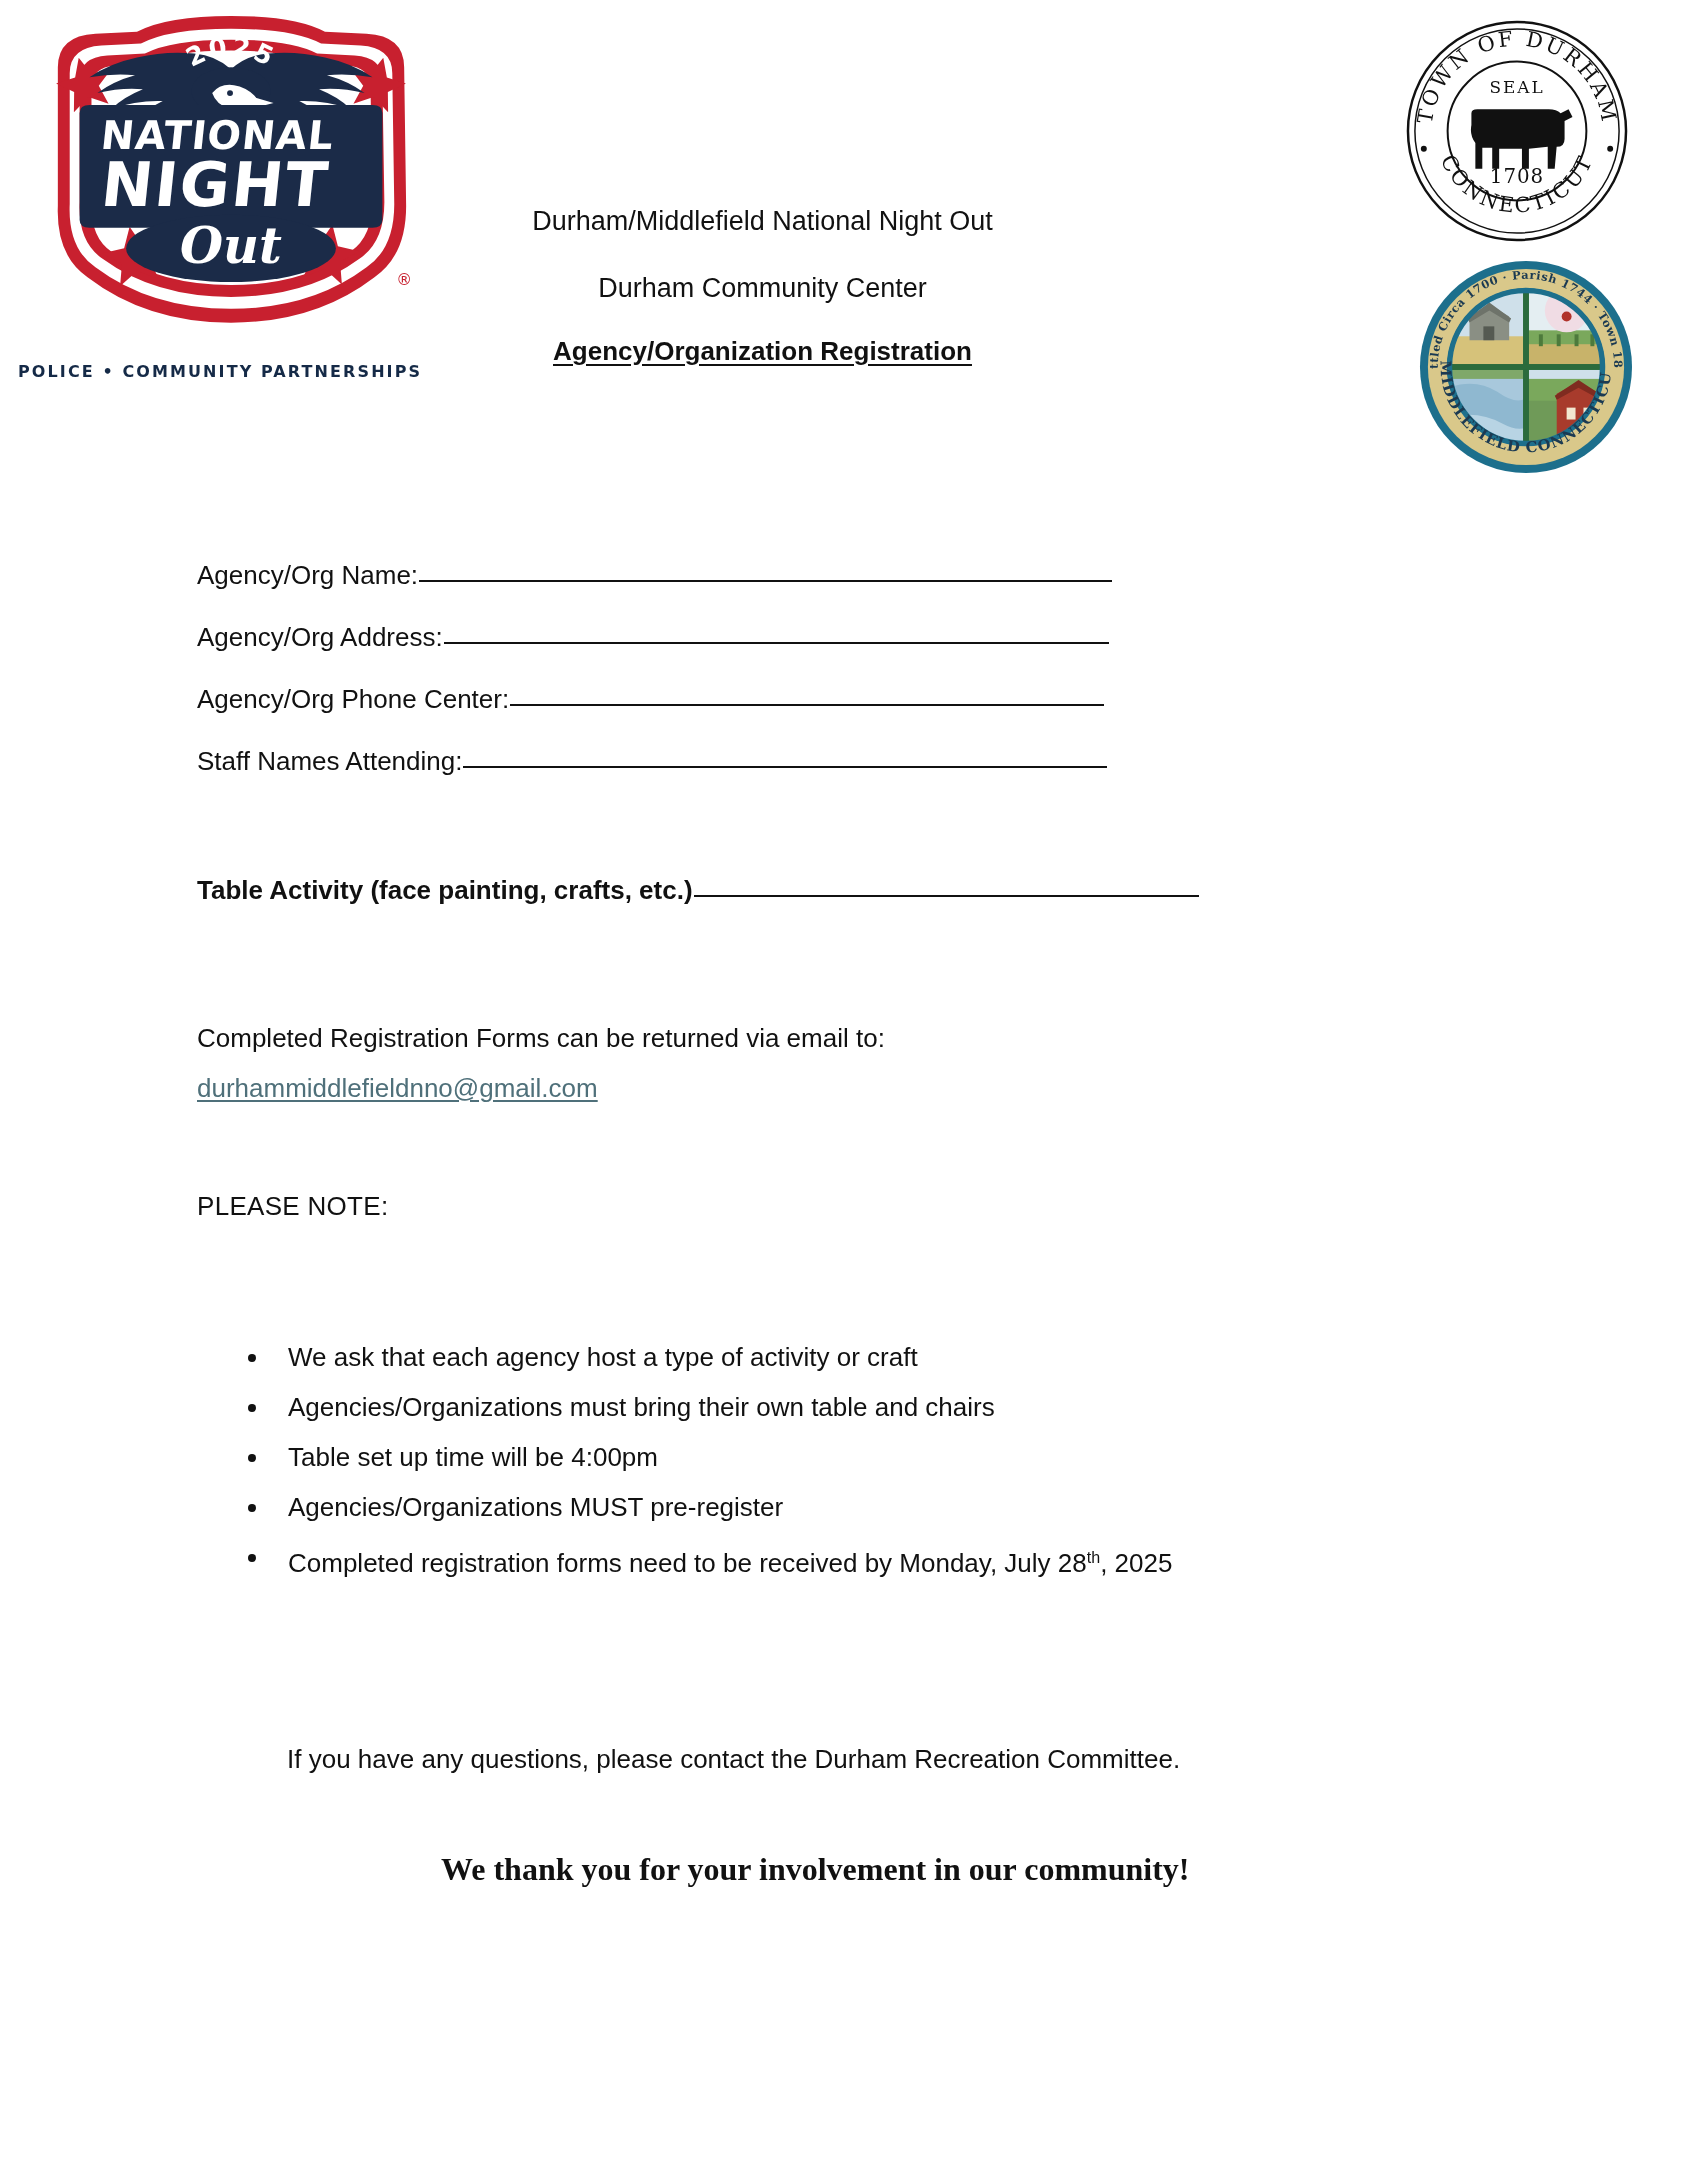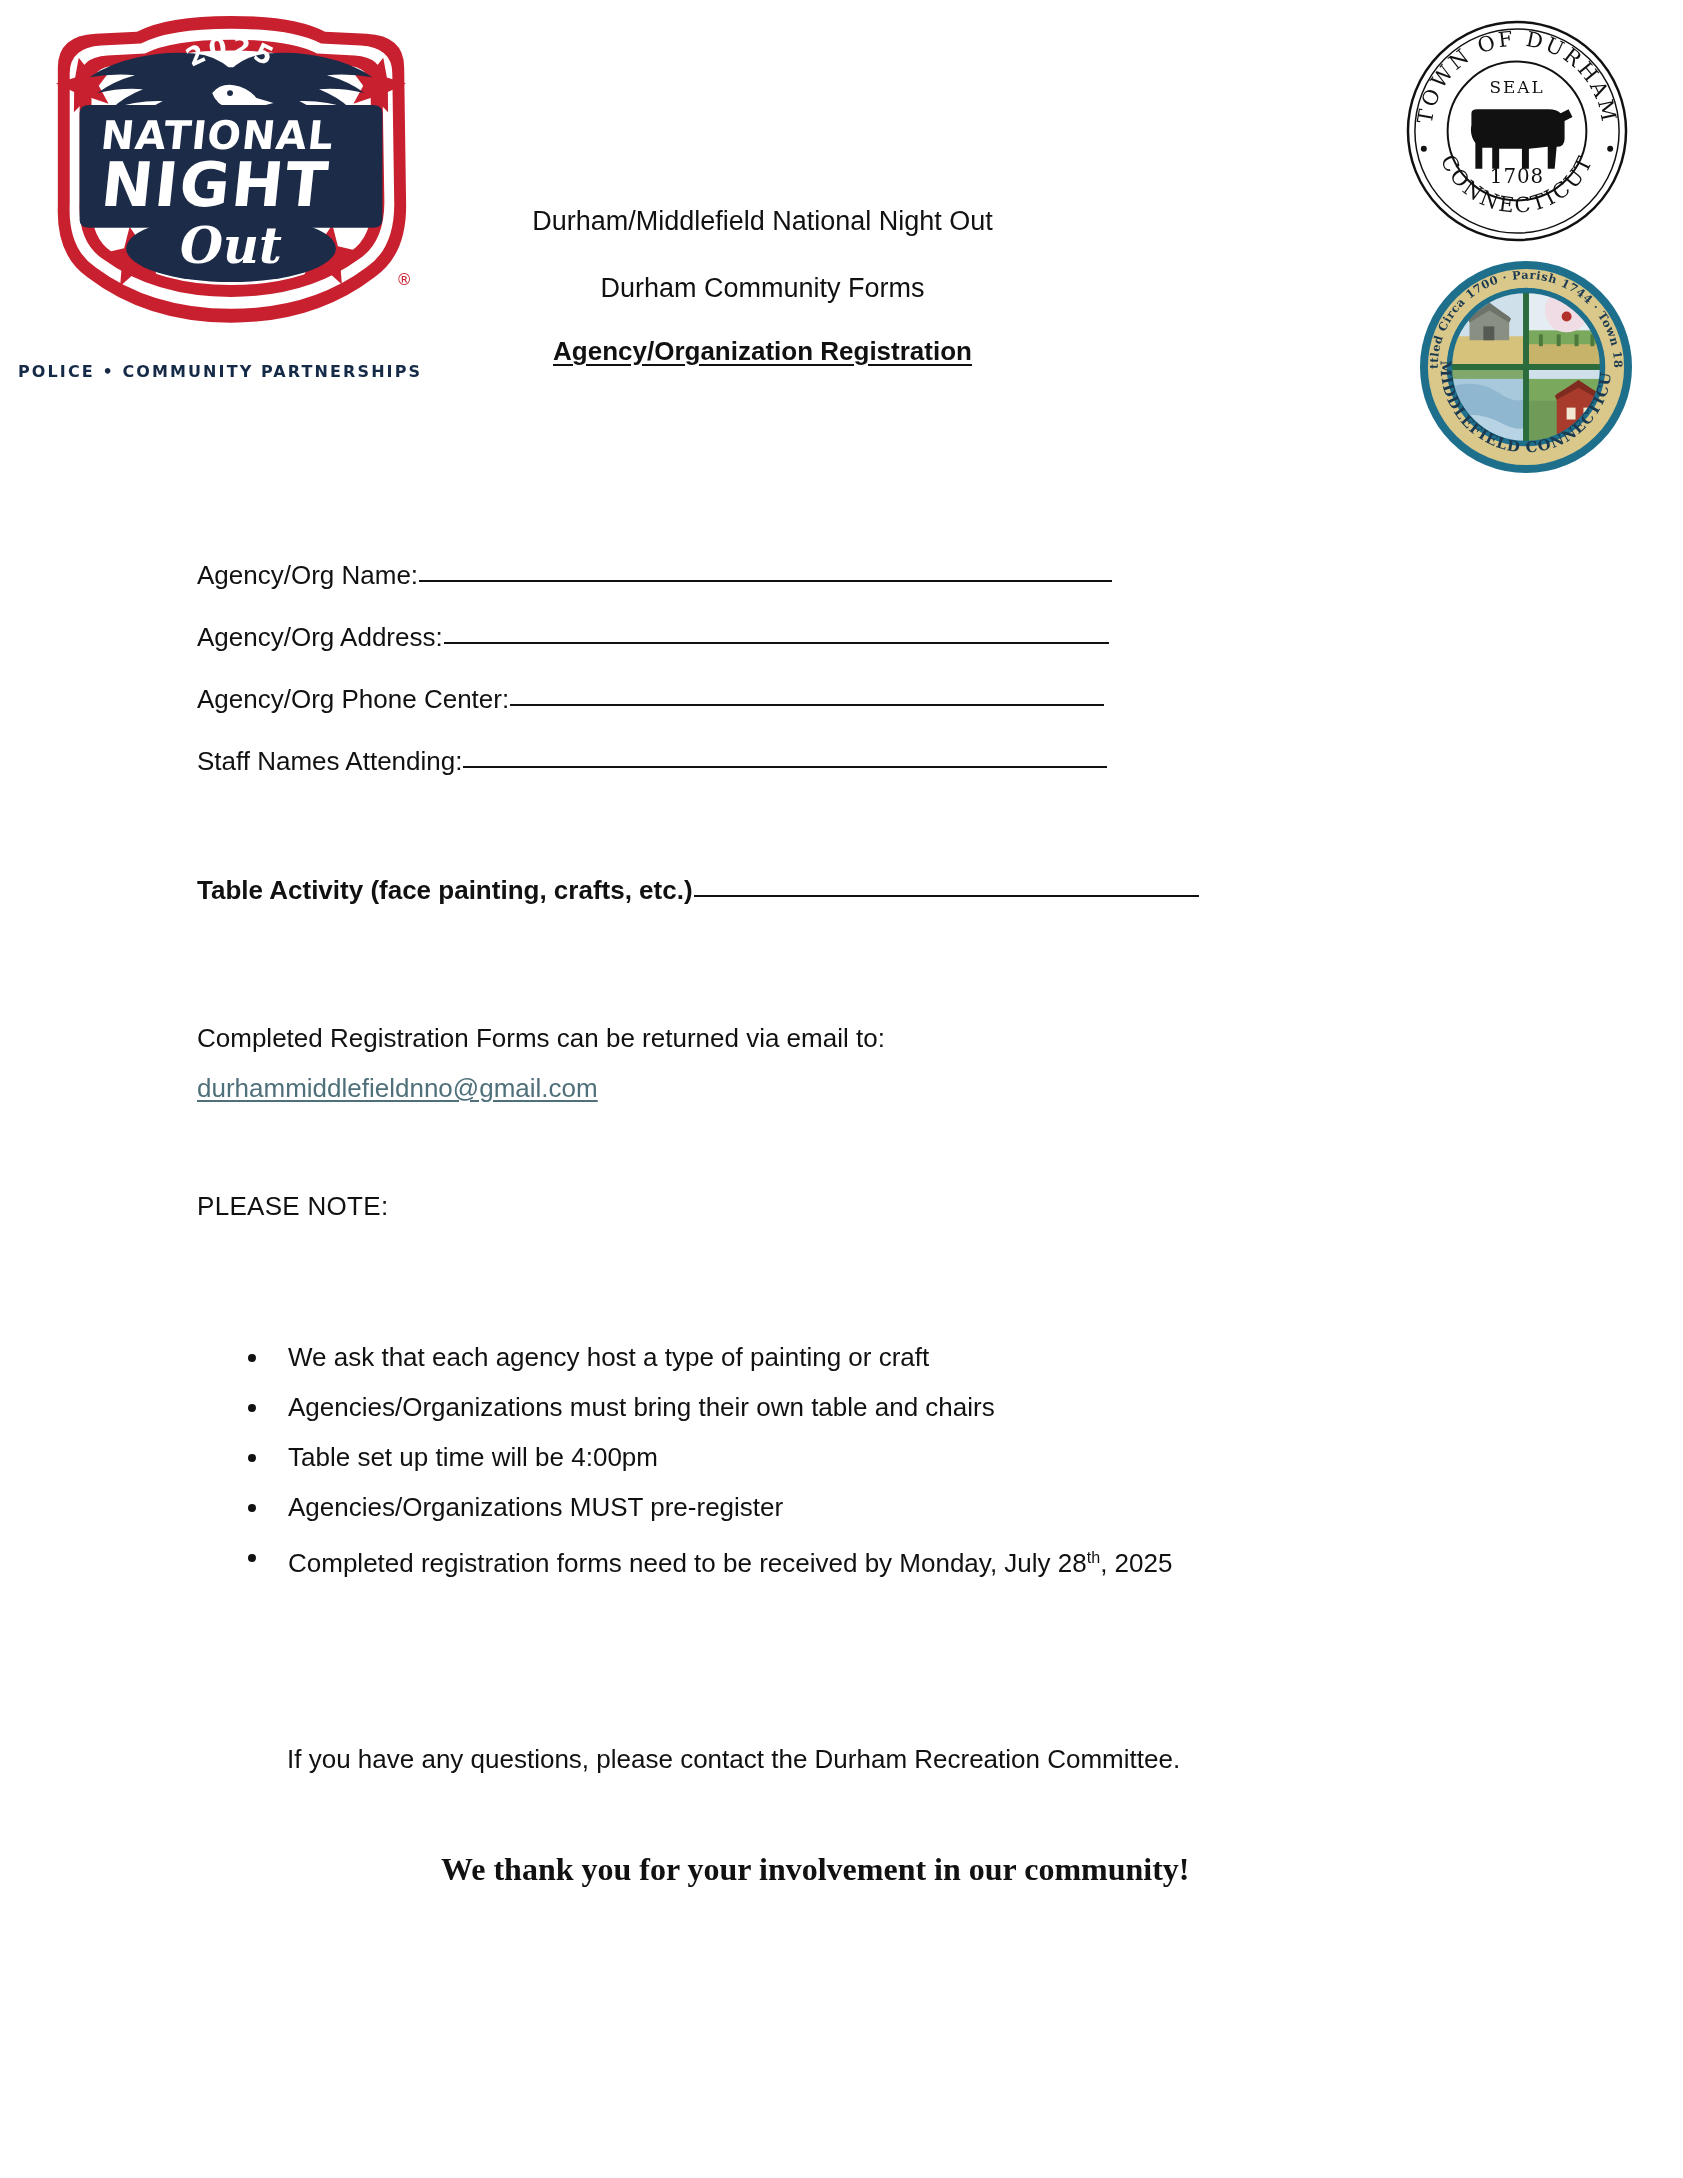--- a/index.html
+++ b/index.html
@@ -254,21 +254,21 @@
     <ellipse cx="215" cy="243" rx="106" ry="34" fill="#1b2b48"></ellipse>
     <text x="215" y="258" text-anchor="middle" font-family="'DejaVu Serif', serif" font-size="50" font-style="italic" font-weight="700" fill="#ffffff">Out</text>
 
     <text x="382" y="280" font-family="'DejaVu Sans', sans-serif" font-size="16" fill="#c8202f">®</text>
   </svg>
 </div>
 <div id="nno-tagline">POLICE • COMMUNITY PARTNERSHIPS</div>
 
 <div id="header-block">
   <div class="hline">Durham/Middlefield National Night Out</div>
-  <div class="hline">Durham Community Forms</div>
+  <div class="hline">Durham Community Center</div>
   <div class="hline title">Agency/Organization Registration</div>
 </div>
 
 <div id="durham-seal" class="seal">
   <svg viewBox="0 0 228 228" width="226" height="226" aria-hidden="true">
     <circle cx="114" cy="114" r="110" fill="#ffffff" stroke="#111" stroke-width="2.5"></circle>
     <circle cx="114" cy="114" r="103" fill="#ffffff" stroke="#111" stroke-width="1.5"></circle>
     <circle cx="114" cy="114" r="70" fill="#ffffff" stroke="#111" stroke-width="2"></circle>
     <defs>
       <path id="durham-top-arc" d="M114,114 m-86,0 a86,86 0 0,1 172,0" fill="none"></path>
@@ -378,21 +378,21 @@
 </div>
 
 <div id="return-block">
   <div>Completed Registration Forms can be returned via email to:</div>
   <span id="return-email">durhammiddlefieldnno@gmail.com</span>
 </div>
 
 <div id="please-note">PLEASE NOTE:</div>
 
 <ul id="notes-list">
-  <li>We ask that each agency host a type of painting or craft</li>
+  <li>We ask that each agency host a type of activity or craft</li>
   <li>Agencies/Organizations must bring their own table and chairs</li>
   <li>Table set up time will be 4:00pm</li>
   <li>Agencies/Organizations MUST pre-register</li>
   <li><span>Completed registration forms need to be received by Monday, July 28</span><sup>th</sup><span>, 2025</span></li>
 </ul>
 
 <div id="contact-line">If you have any questions, please contact the Durham Recreation Committee.</div>
 <div id="thanks-line">We thank you for your involvement in our community!</div>
 
 

